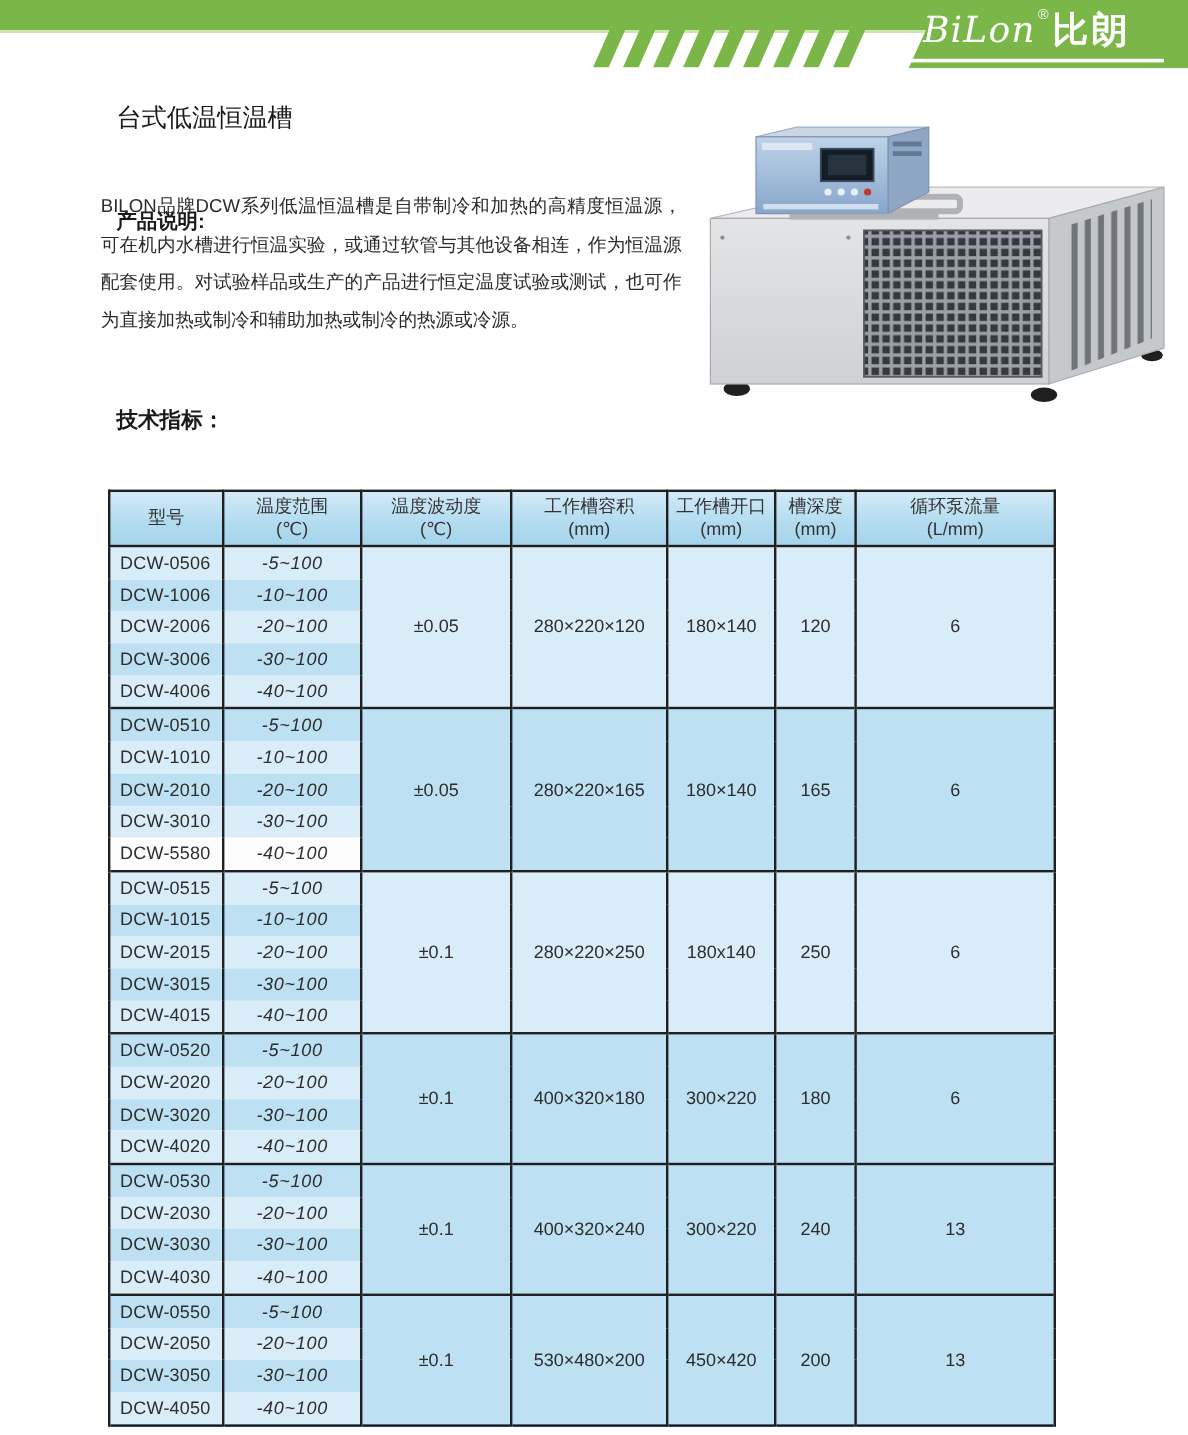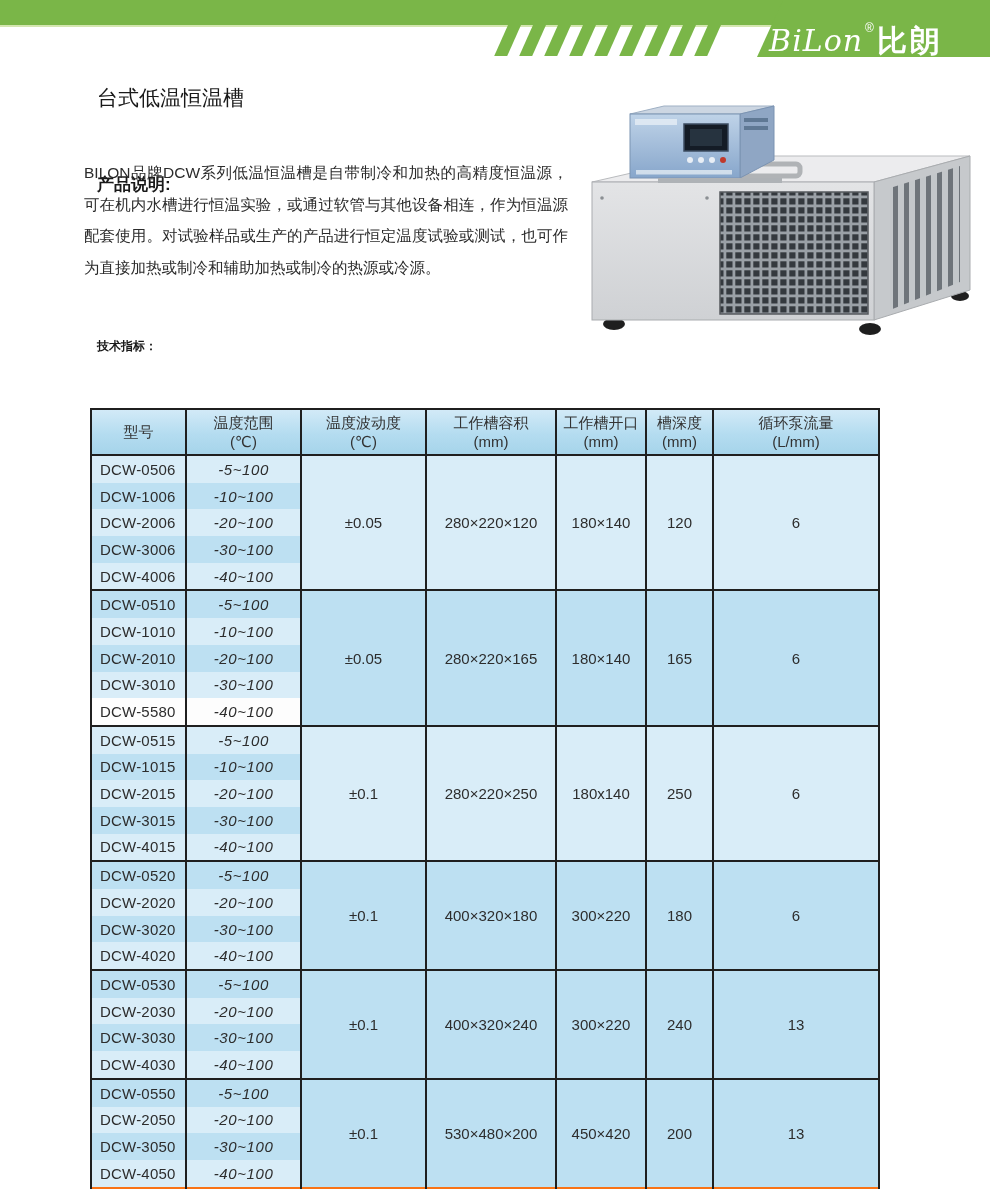--- a/index.html
+++ b/index.html
@@ -9,37 +9,37 @@
     overflow:hidden;
   }
   
   .hdr{position:absolute;top:0;left:0;width:990px;height:60px;}
   .bar{position:absolute;top:0;left:0;width:990px;height:25px;background:#7ab648;border-bottom:2px solid #d4e6b0;}
   .blockR{position:absolute;top:0;left:757px;width:233px;height:57px;background:#7ab648;
           clip-path:polygon(26px 0,100% 0,100% 100%,0 100%);}
   .stripes{position:absolute;top:25px;left:508px;height:31px;display:flex;gap:12px;}
   .stripe{width:13px;height:31px;background:#7ab648;transform:skewX(-24deg);transform-origin:0 0;}
   .logo{position:absolute;top:5px;left:742px;width:228px;color:#fff;text-align:right;z-index:2;
-        border-bottom:3px solid #fff;padding-bottom:3px;margin-top:16px;}
+        border-bottom:3px solid #fff;padding-bottom:3px;}
   .logo-row{display:flex;align-items:baseline;justify-content:center;}
   .logo-script{font-family:"DejaVu Serif","Liberation Serif",serif;font-style:italic;font-size:30px;letter-spacing:1px;}
   .logo-reg{font-size:12px;align-self:flex-start;margin:0 1px 0 2px;}
   .logo-cn{font-weight:bold;font-size:30px;letter-spacing:3px;margin-left:2px;}
   
   .pg-title{position:absolute;left:97px;top:84px;font-size:21px;font-weight:normal;color:#191919;}
   .sec-head{position:absolute;left:97px;font-size:17px;font-weight:bold;color:#191919;}
   .desc-head{top:141px;margin-top:32px;}
-  .spec-head{top:338px;font-size:12px;}
+  .spec-head{top:338px;font-size:18px;}
   .desc{position:absolute;left:84px;top:157px;width:484px;font-size:15.5px;line-height:31.5px;
         text-align:justify;color:#2b2b2b;}
   
   .photo{position:absolute;left:572px;top:98px;}
   
   .tableWrap{position:absolute;left:90px;top:408px;}
-  table{border-collapse:collapse;table-layout:fixed;width:788px;border:2px solid #f97316;}
+  table{border-collapse:collapse;table-layout:fixed;width:788px;border:2px solid #0f172a;}
   th{background:linear-gradient(180deg,#d2eaf7 0%,#b4dcf0 55%,#a6d4ea 100%);
      border:2px solid #1f1f1f;font-weight:400;font-size:15px;color:#333;height:44px;line-height:1.3;padding:0;}
   td{border-left:2px solid #1f1f1f;border-right:2px solid #1f1f1f;border-top:0;border-bottom:0;
      height:26.7px;font-size:15px;color:#2d2d2d;text-align:center;padding:0;}
   tr.gs td{border-top:2px solid #1f1f1f;}
   tr.L{background:#d9edf8;}
   tr.M{background:#bde0f2;}
   tr.W{background:#fdfdfd;}
   td.model{text-align:left;padding-left:8px;letter-spacing:0.2px;}
   td.range{letter-spacing:0.6px;font-style:italic;}

